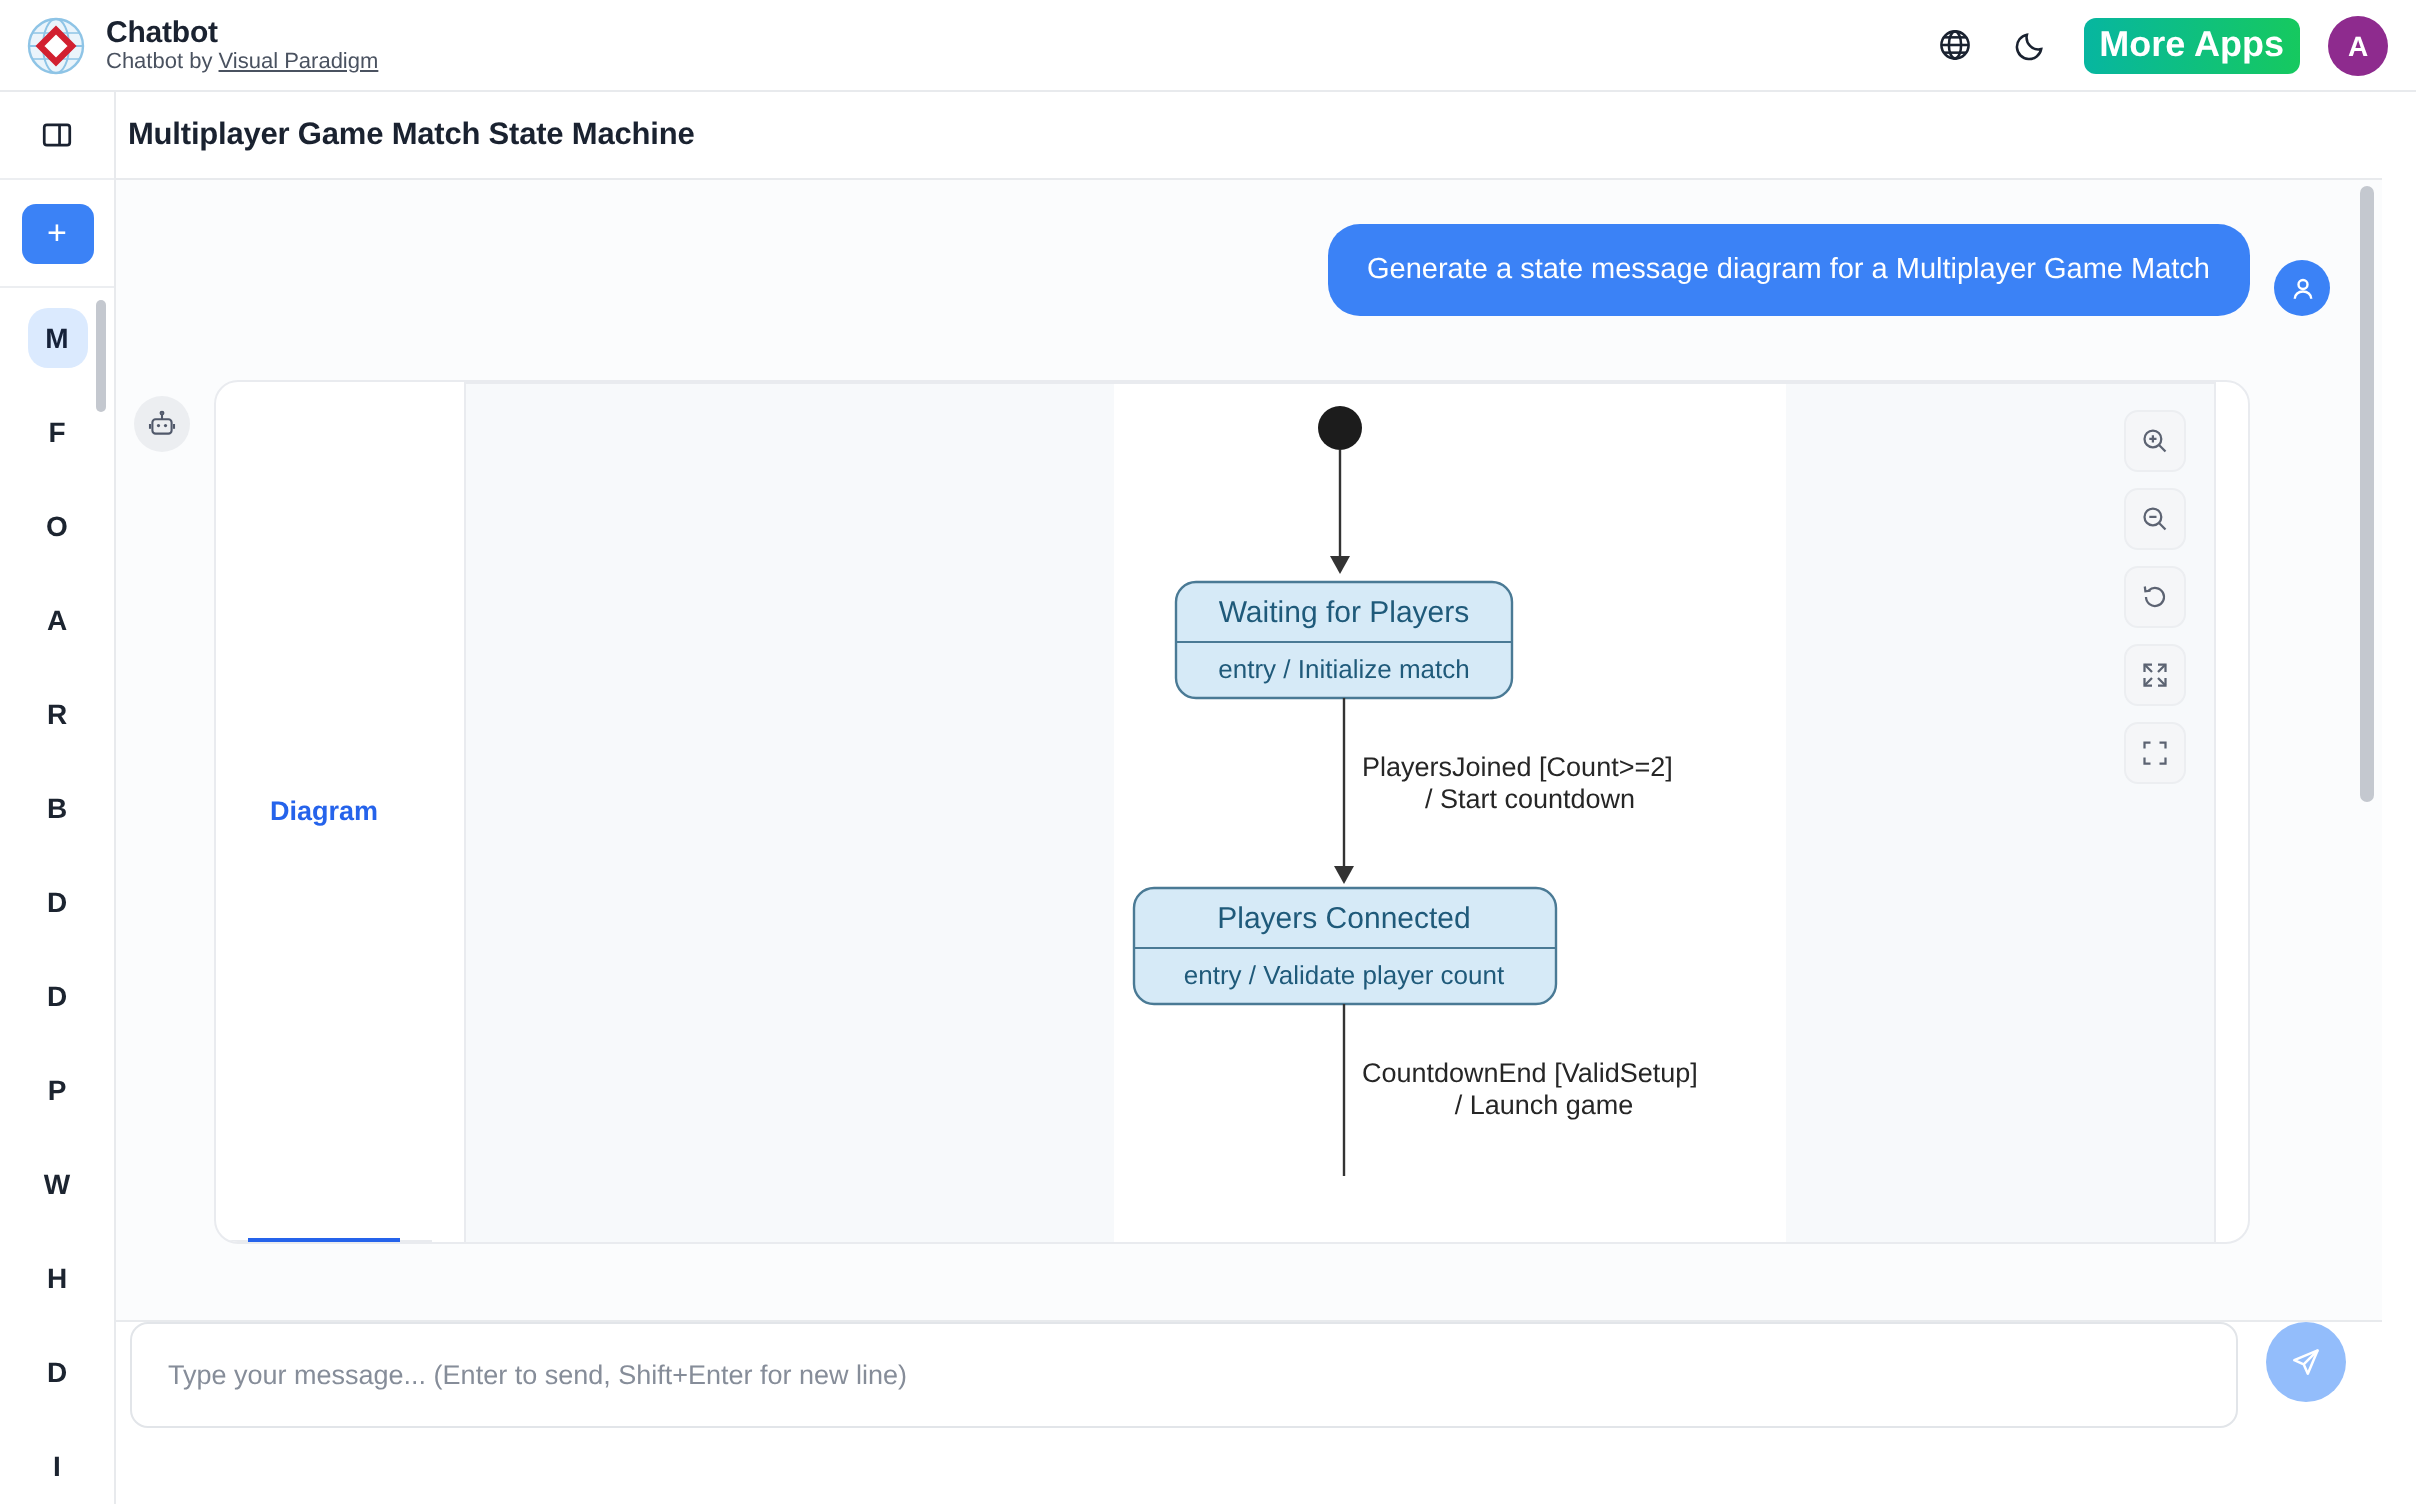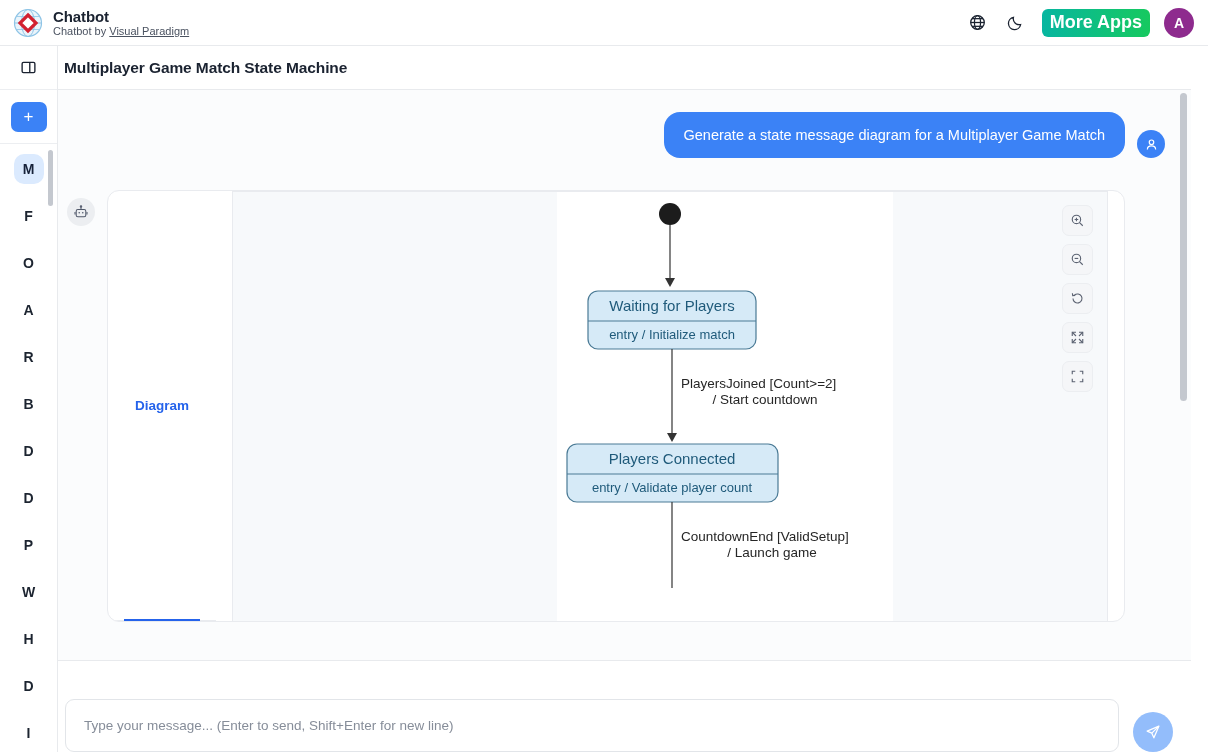--- a/index.html
+++ b/index.html
@@ -177,21 +177,21 @@
   .chat-track {
     position: absolute; right: 4px; top: 0;
     width: 7px; height: 614px; background: #fbfcfd;
   }
 
   
   .composer {
     position: absolute; bottom: 0; left: 0;
     width: 1150px; height: 92px;
     background: #ffffff; border-top: 1px solid #e8eaed;
-    display: flex; align-items: flex-end; gap: 14px;
+    display: flex; align-items: flex-start; gap: 14px;
     padding: 0 18px 0 24px;
   }
   .composer-input {
     flex: 1; height: 53px; border: 1px solid #e2e5e9; border-radius: 9px;
     padding: 0 18px; font-size: 13.5px; color: #1a2230;
     font-family: "Liberation Sans", sans-serif; outline: none;
     background: #ffffff;
   }
   .composer-input::placeholder { color: #868d99; }
   .send-btn {

